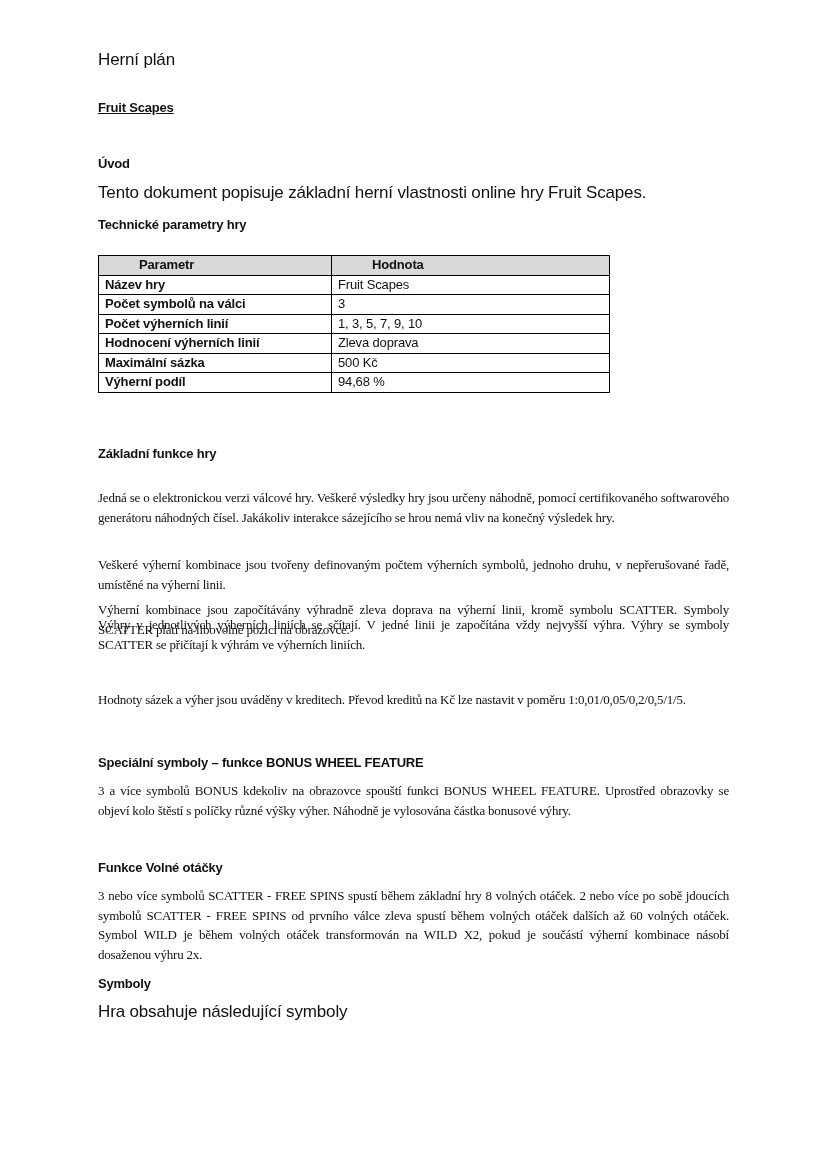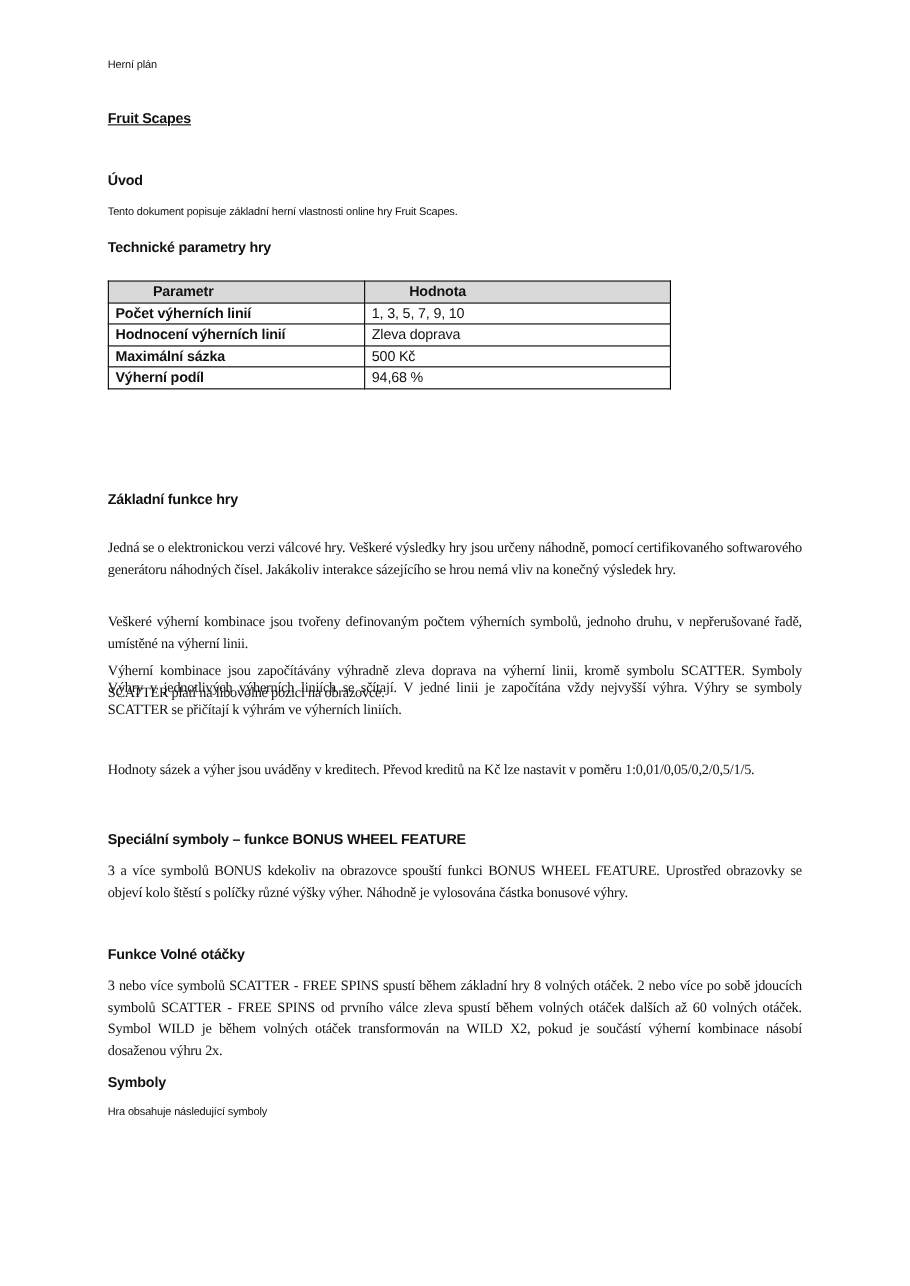--- a/index.html
+++ b/index.html
@@ -1,21 +1,21 @@
 <!DOCTYPE html>
 <html><head>
 <meta charset="utf-8">
 <style>
   html, body { margin: 0; padding: 0; background: #ffffff; }
   body {
     width: 827px; height: 1169px; position: relative; overflow: hidden;
     font-family: "Liberation Sans", sans-serif; color: #111;
   }
   .page { position: absolute; left: 98px; top: 0; width: 631px; }
-  .txt { font-size: 10px; line-height: 19.5px; letter-spacing: -0.15px; }
+  .txt { font-size: 17px; line-height: 19.5px; letter-spacing: -0.15px; }
   .abs { position: absolute; left: 0; }
   .h { font-weight: bold; font-size: 13px; letter-spacing: -0.2px; }
   .u { text-decoration: underline; }
   .p { text-align: justify; margin: 0; font-size: 13px; line-height: 19.5px; letter-spacing: -0.2px; width: 631px; font-family: Liberation Serif, serif; }
   table.params {
     position: absolute; left: 0; top: 255px; width: 512px;
     border-collapse: collapse; font-size: 13px;
   }
   table.params td {
     border: 1px solid #000; height: 18.5px; padding: 0 6px; line-height: 18px;
@@ -36,20 +36,28 @@
   <div class="abs h" style="top:156px;">Úvod</div>
   <div class="abs txt" style="top:183px;">Tento dokument popisuje základní herní vlastnosti online hry Fruit Scapes.</div>
 
   <div class="abs h" style="top:217px;">Technické parametry hry</div>
 
   <table class="params">
     <tbody>
         <tr class="head">
       <td class="k">Parametr</td>
       <td>Hodnota</td>
+    </tr>
+    <tr>
+      <td class="k">Název hry</td>
+      <td>Fruit Scapes</td>
+    </tr>
+    <tr>
+      <td class="k">Počet symbolů na válci</td>
+      <td>3</td>
     </tr>
     <tr>
       <td class="k">Počet výherních linií</td>
       <td>1, 3, 5, 7, 9, 10</td>
     </tr>
     <tr>
       <td class="k">Hodnocení výherních linií</td>
       <td>Zleva doprava</td>
     </tr>
     <tr>

